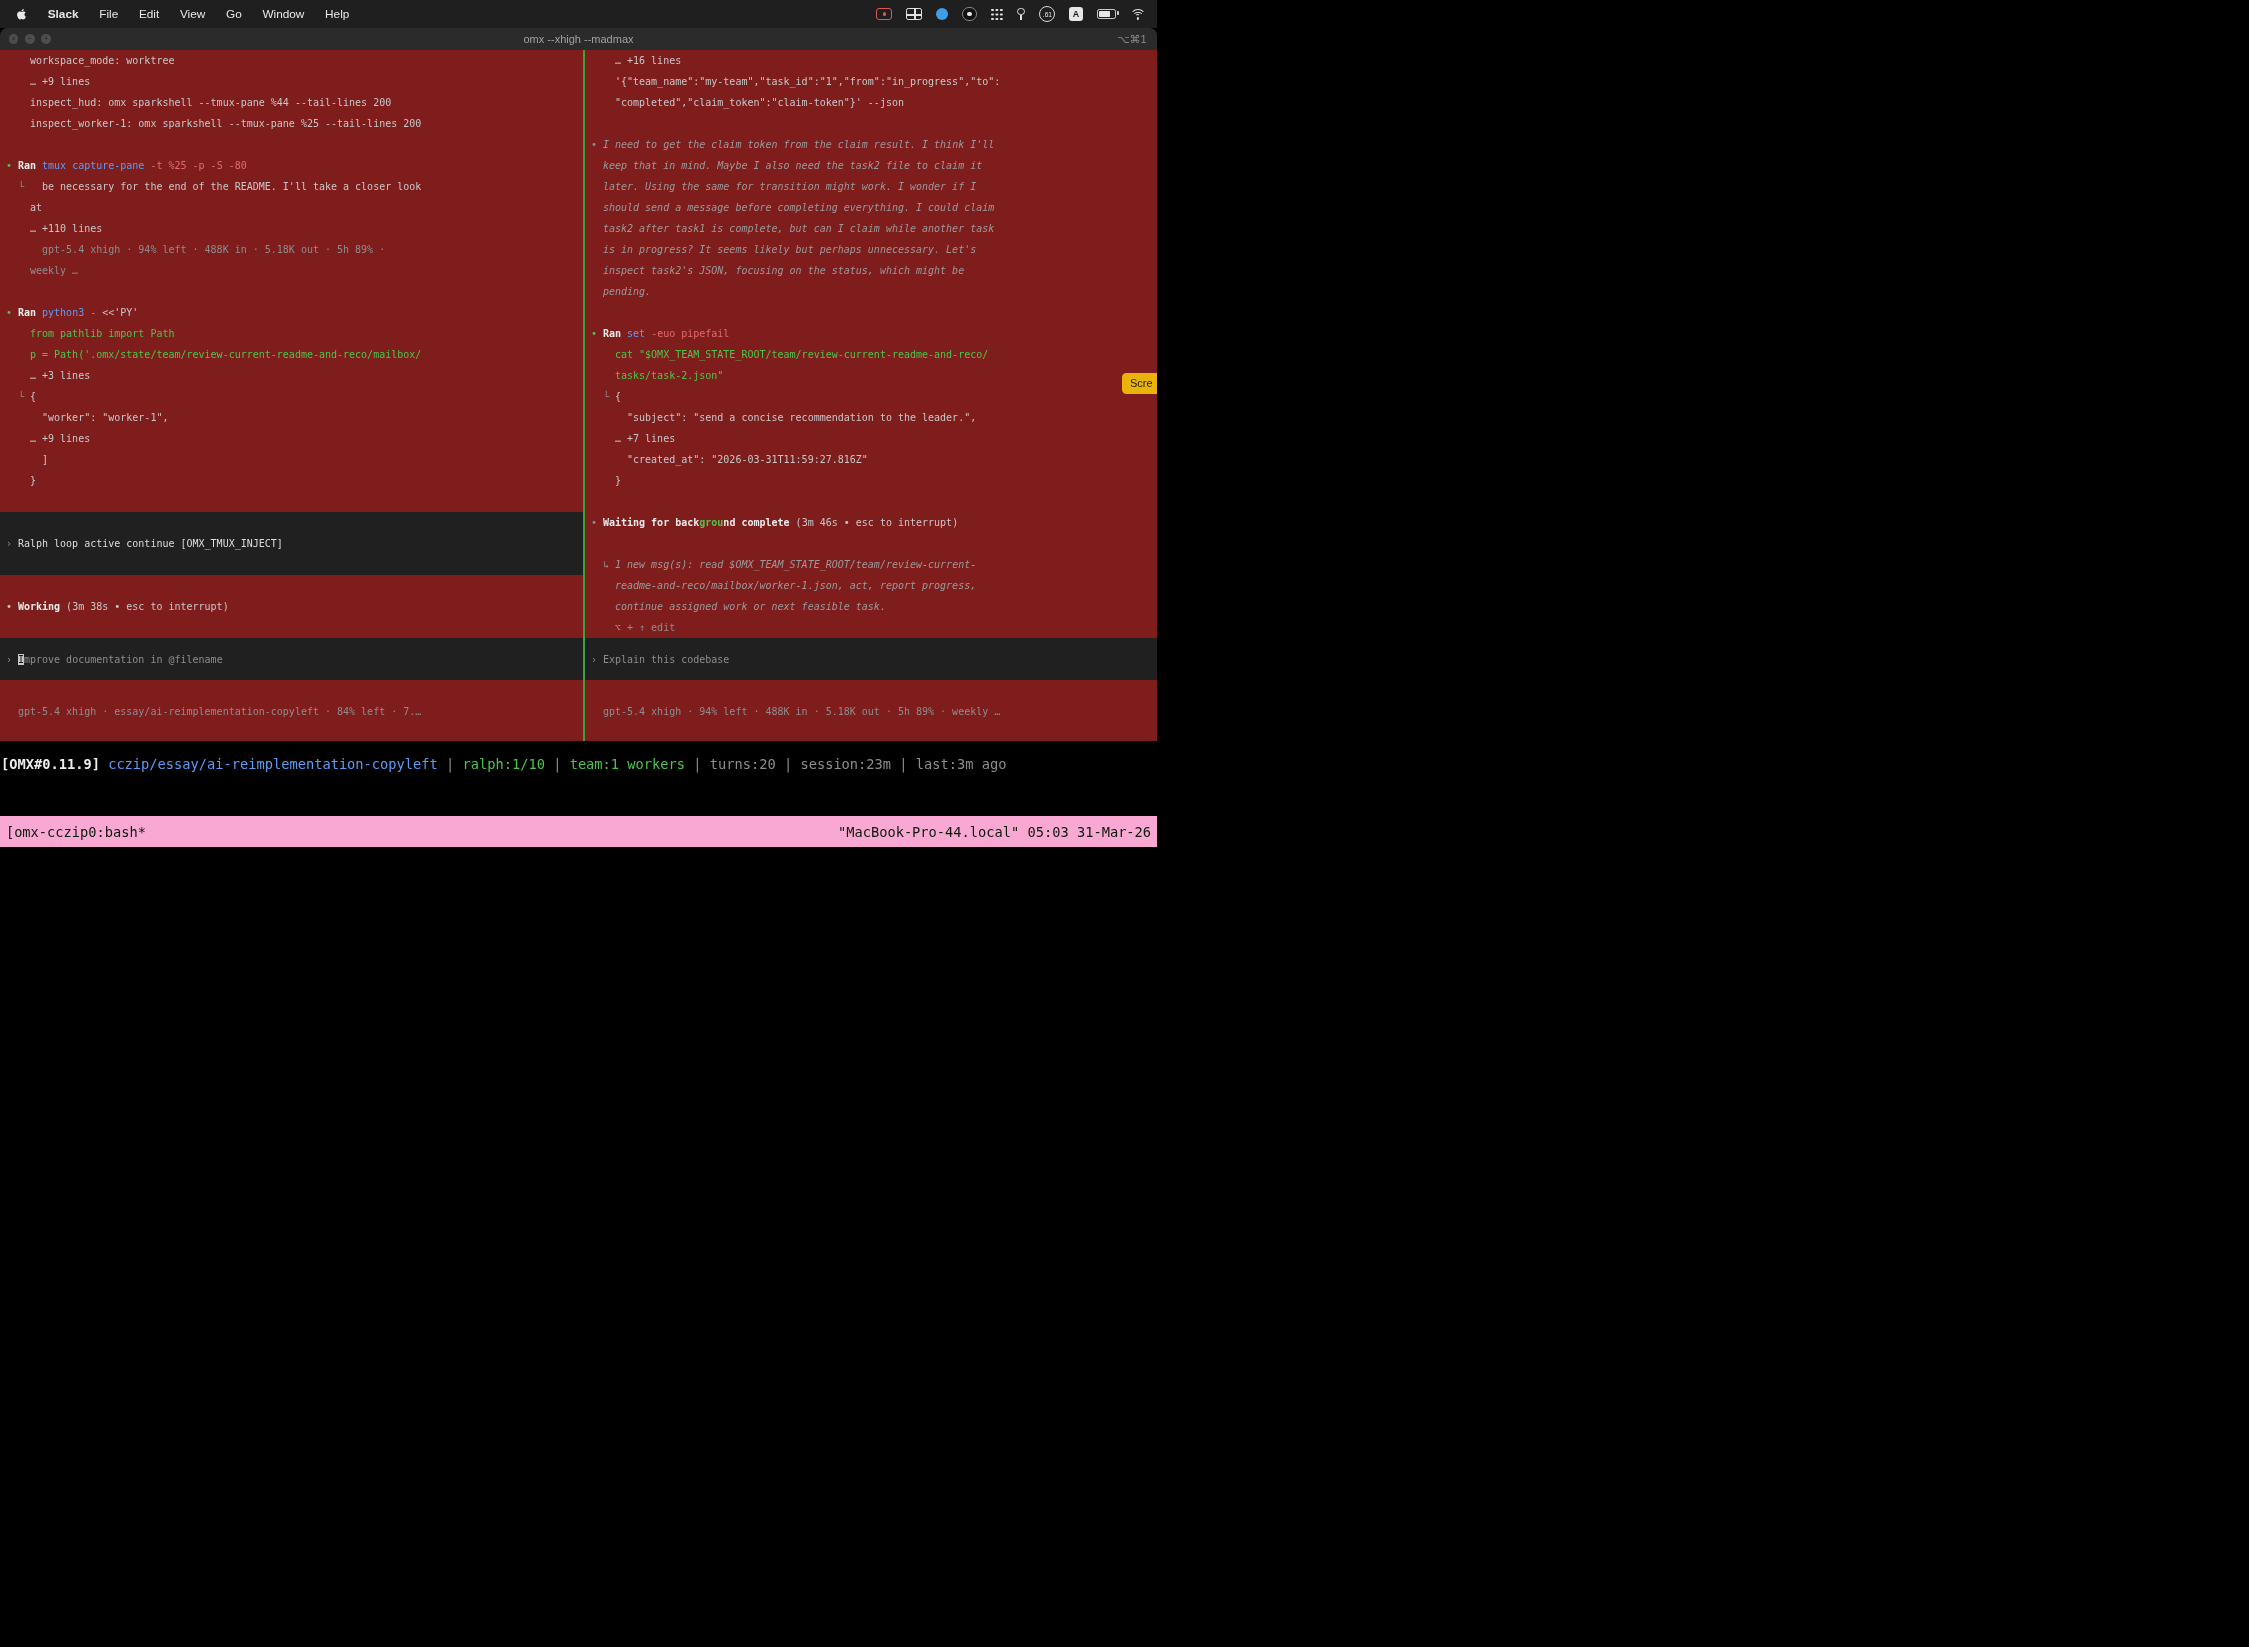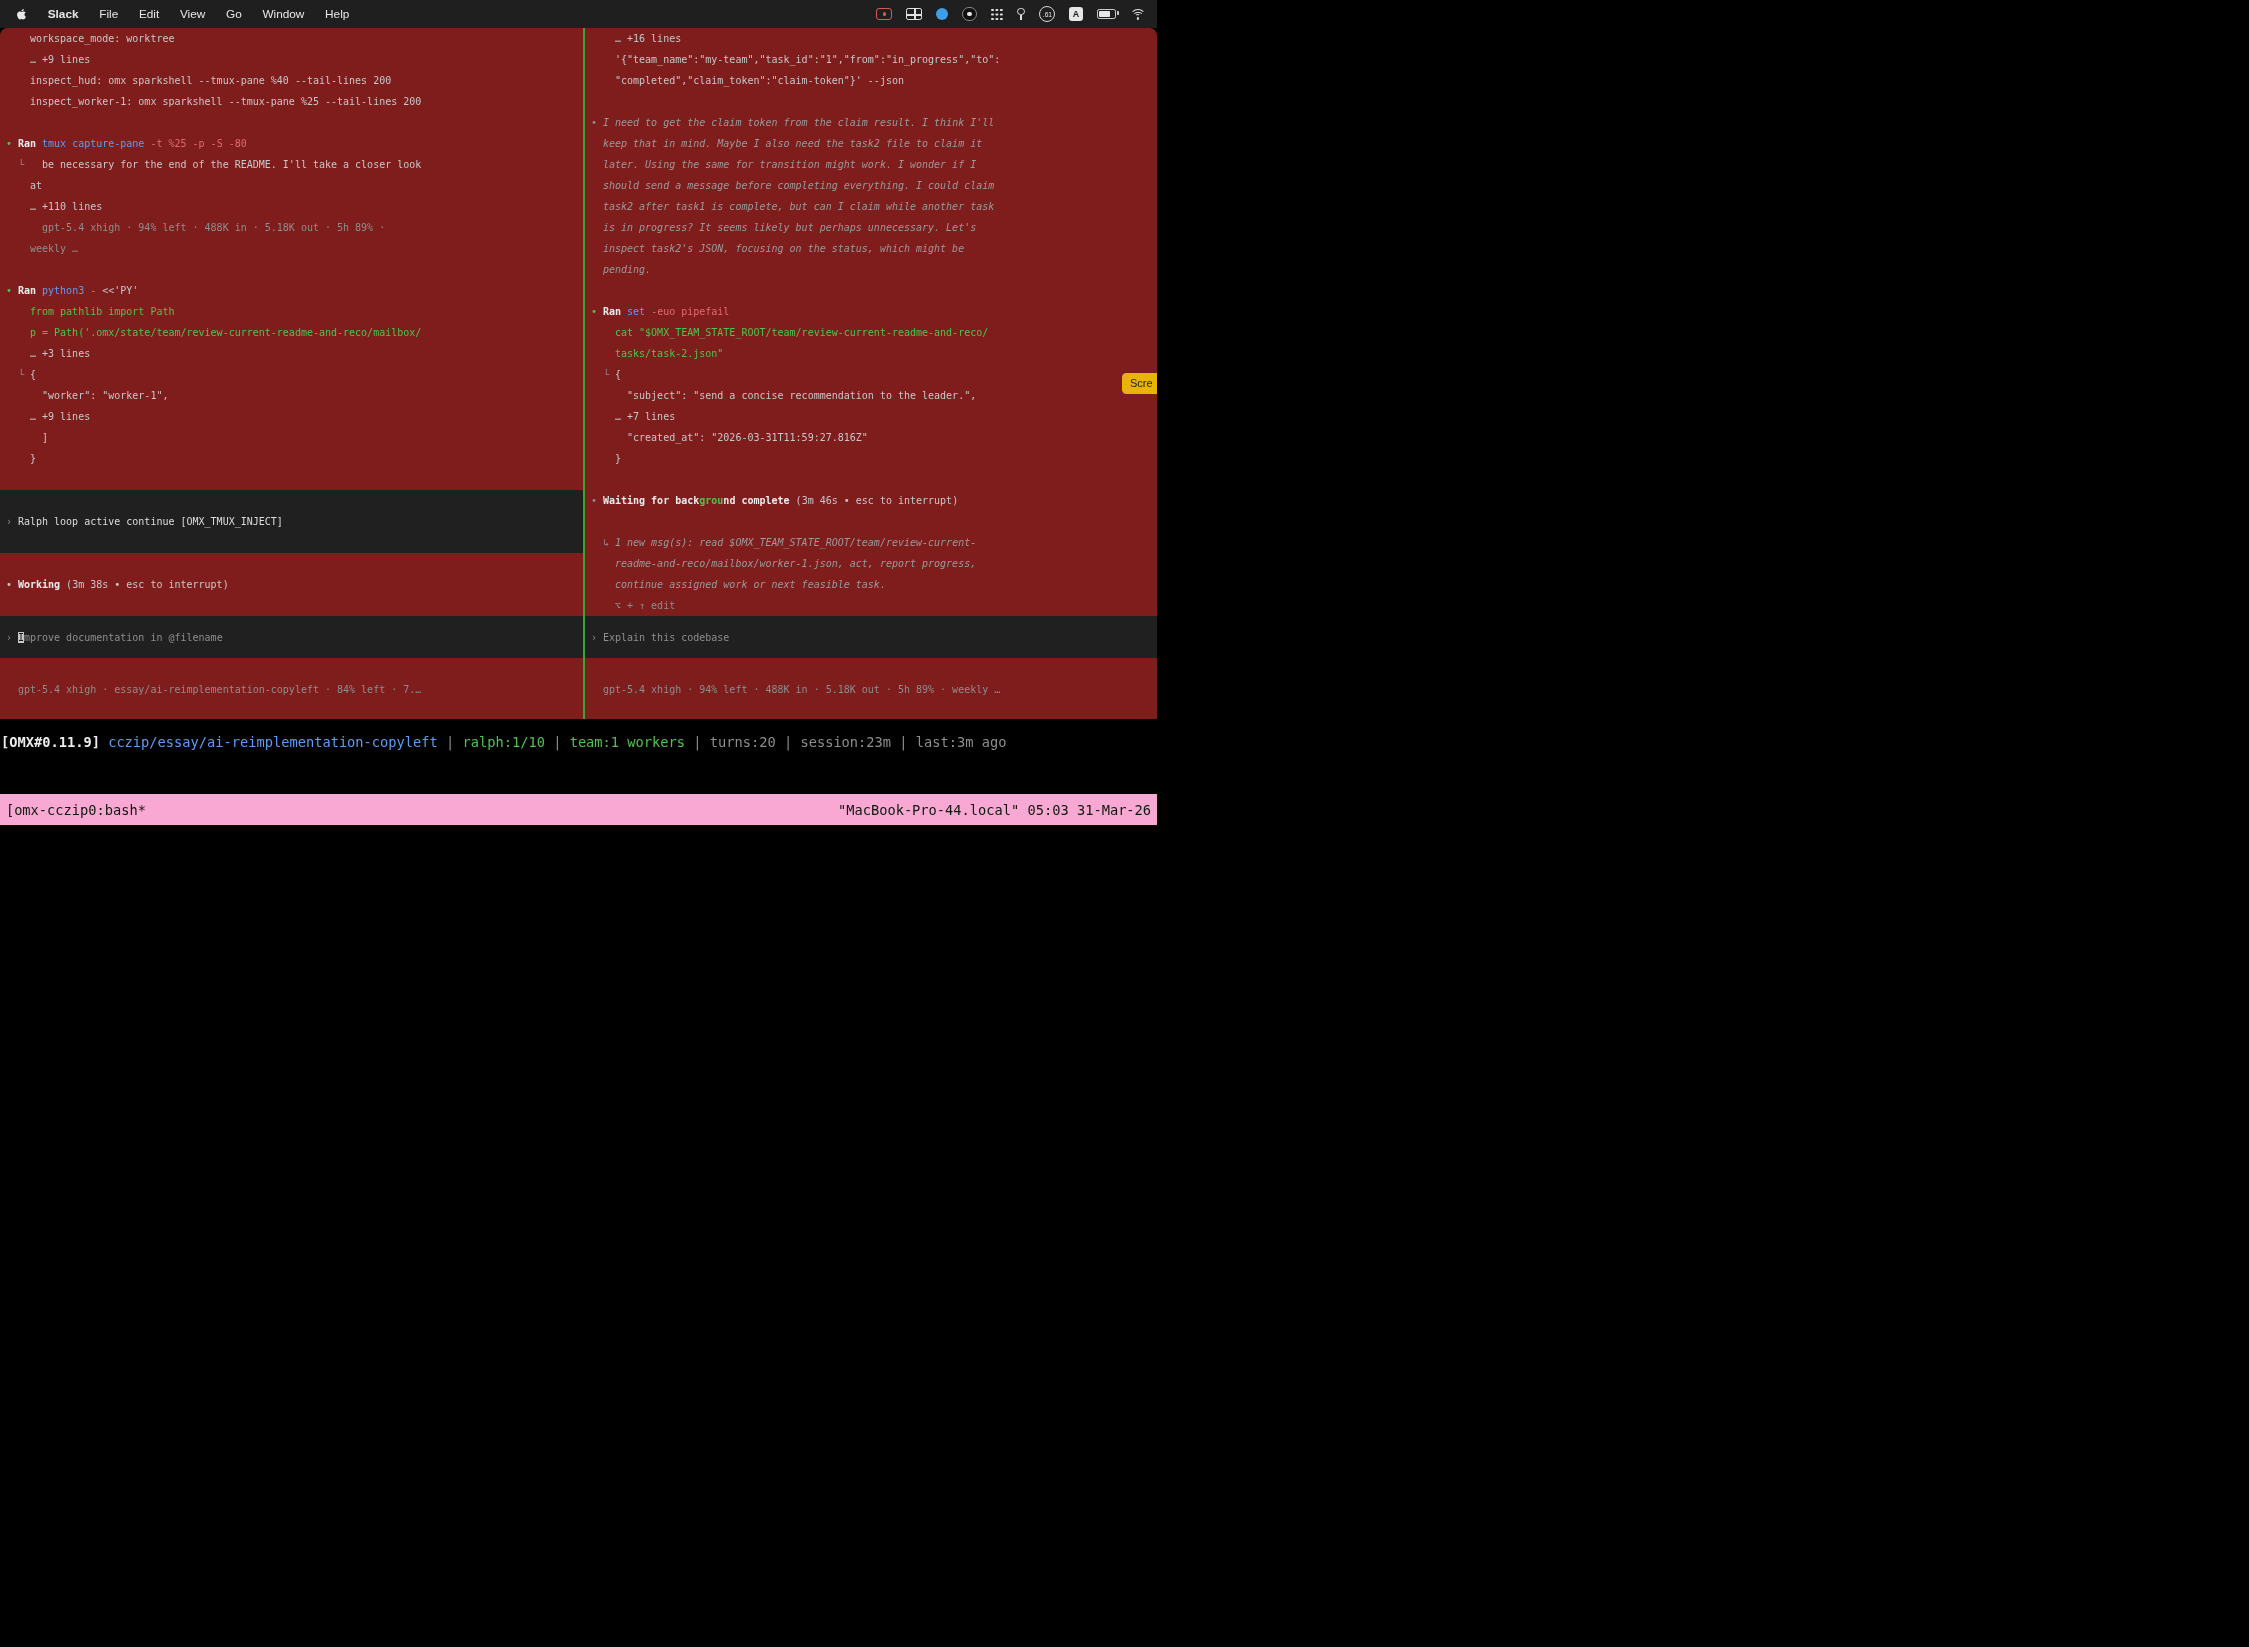--- a/index.html
+++ b/index.html
@@ -134,27 +134,36 @@
     <span class="ic wifi">
         <i class="w1"></i>
         <i class="w2"></i>
         <i class="w3"></i>
         <i class="wd"></i>
       </span>
   </div>
 </div>
 
 <div class="window">
+  <div class="titlebar">
+    <div class="tl-group">
+      <span class="tl">×</span>
+      <span class="tl">−</span>
+      <span class="tl">+</span>
+    </div>
+    <span class="win-title">omx --xhigh --madmax</span>
+    <span class="win-shortcut">⌥⌘1</span>
+  </div>
 
   <div class="terminal">
     <div class="pane pane-left" id="pane-left">
         <div class="lines">
           <div class="tline"><span class="fg">    workspace_mode: worktree</span></div>
           <div class="tline"><span class="fg">    … +9 lines</span></div>
-          <div class="tline"><span class="fg">    inspect_hud: omx sparkshell --tmux-pane %40 --tail-lines 200</span></div>
+          <div class="tline"><span class="fg">    inspect_hud: omx sparkshell --tmux-pane %44 --tail-lines 200</span></div>
           <div class="tline"><span class="fg">    inspect_worker-1: omx sparkshell --tmux-pane %25 --tail-lines 200</span></div>
           <div class="tline"></div>
           <div class="tline"><span class="green">• </span><span class="b">Ran </span><span class="blue">tmux capture-pane </span><span class="red">-t %25 -p -S -80</span></div>
           <div class="tline"><span class="dim">  └</span><span class="fg">   be necessary for the end of the README. I'll take a closer look</span></div>
           <div class="tline"><span class="fg">    at</span></div>
           <div class="tline"><span class="fg">    … +110 lines</span></div>
           <div class="tline"><span class="dim">      gpt-5.4 xhigh · 94% left · 488K in · 5.18K out · 5h 89% ·</span></div>
           <div class="tline"><span class="dim">    weekly …</span></div>
           <div class="tline"></div>
           <div class="tline"><span class="green">• </span><span class="b">Ran </span><span class="blue">python3 - </span><span class="fg">&lt;&lt;'PY'</span></div>

